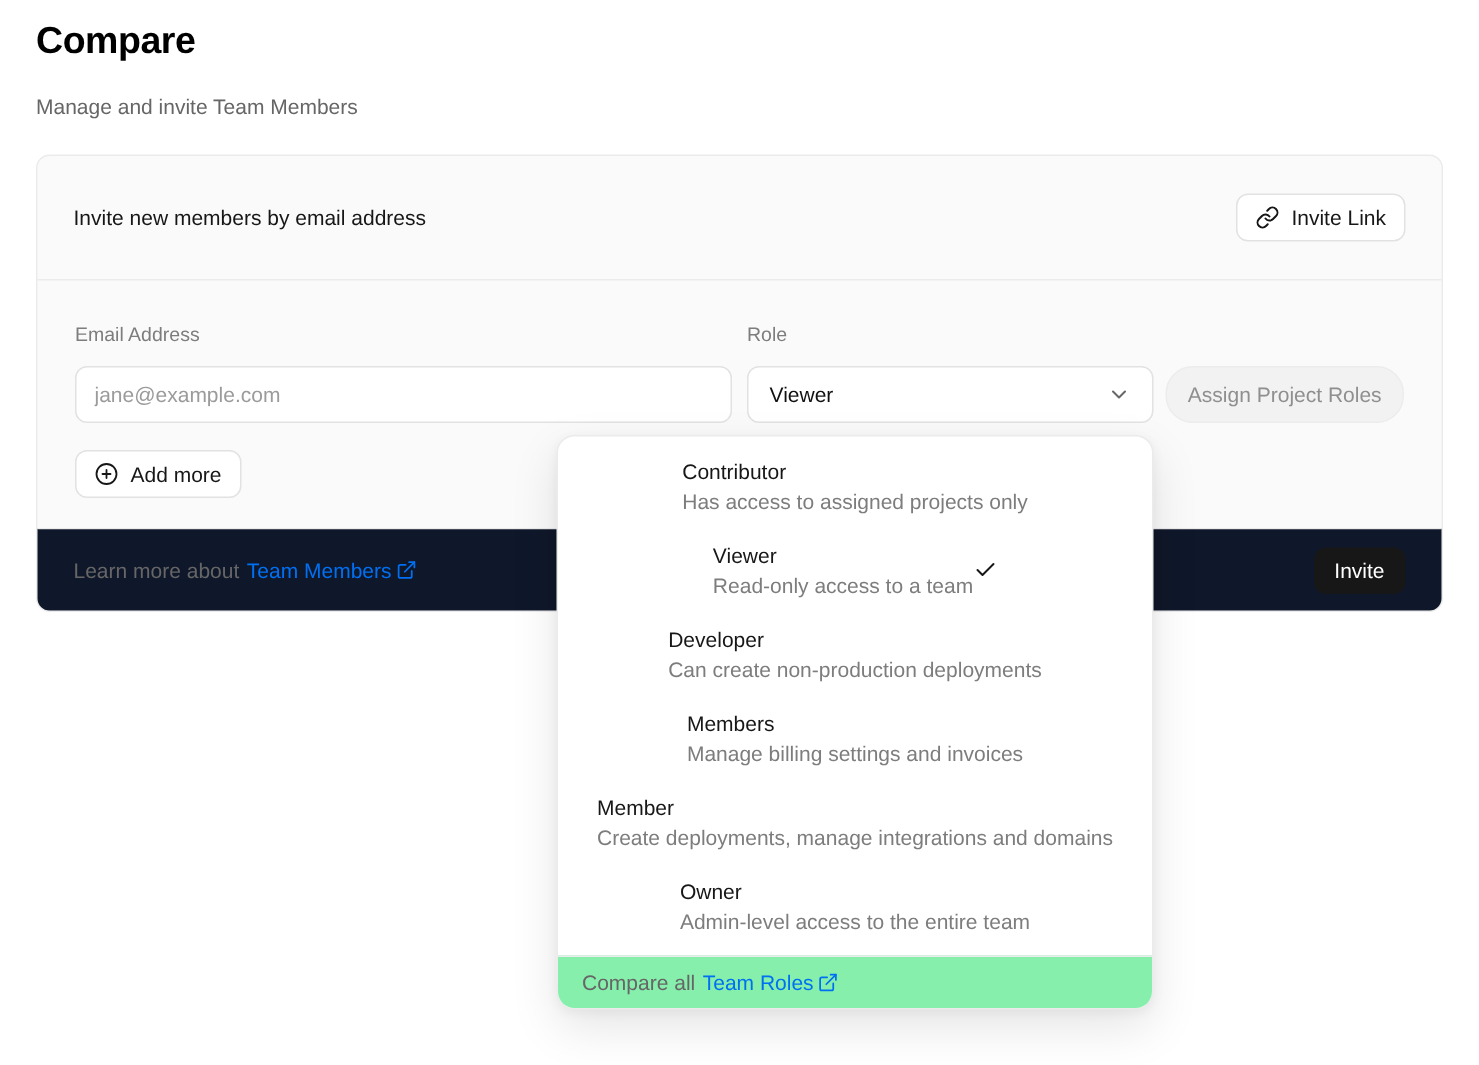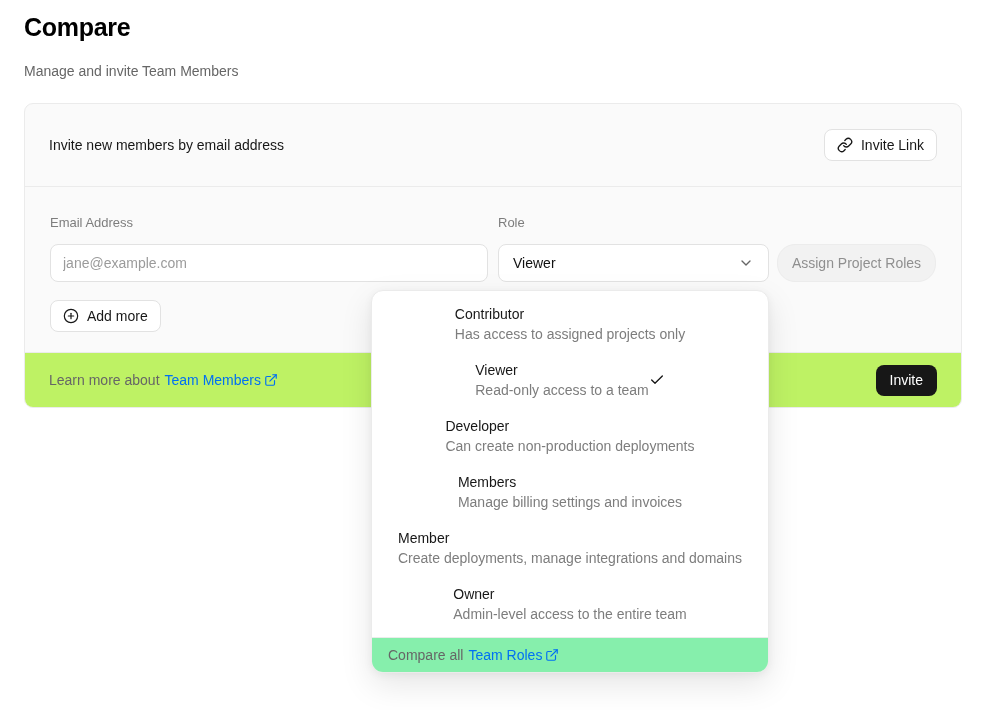--- a/index.html
+++ b/index.html
@@ -55,21 +55,21 @@
   }
   .assign-btn {
     position: absolute; left: 752px; top: 140px; width: 159px; height: 38px;
     background: #f2f2f2; border: 1px solid #ececec; border-radius: 18px;
     color: #8f8f8f; font-size: 14px; font-family: inherit;
     display: flex; align-items: center; justify-content: center; cursor: default;
   }
   .add-more-btn { position: absolute; left: 25px; top: 196px; }
   .card-footer {
     position: absolute; left: 0; right: 0; bottom: 0; height: 55px;
-    border-top: 1px solid #ebebeb; background: #bef264;
+    border-top: 1px solid #ebebeb; background: #0f172a;
     border-radius: 0 0 8px 8px;
     display: flex; align-items: center; justify-content: space-between;
     padding: 0 24px; font-size: 14px; color: #666;
   }
   .footer-learn { display: inline-flex; align-items: center; gap: 5px; }
   .link {
     color: #0070f3; text-decoration: none; cursor: pointer;
     display: inline-flex; align-items: center; gap: 3px;
   }
   .invite-btn {

